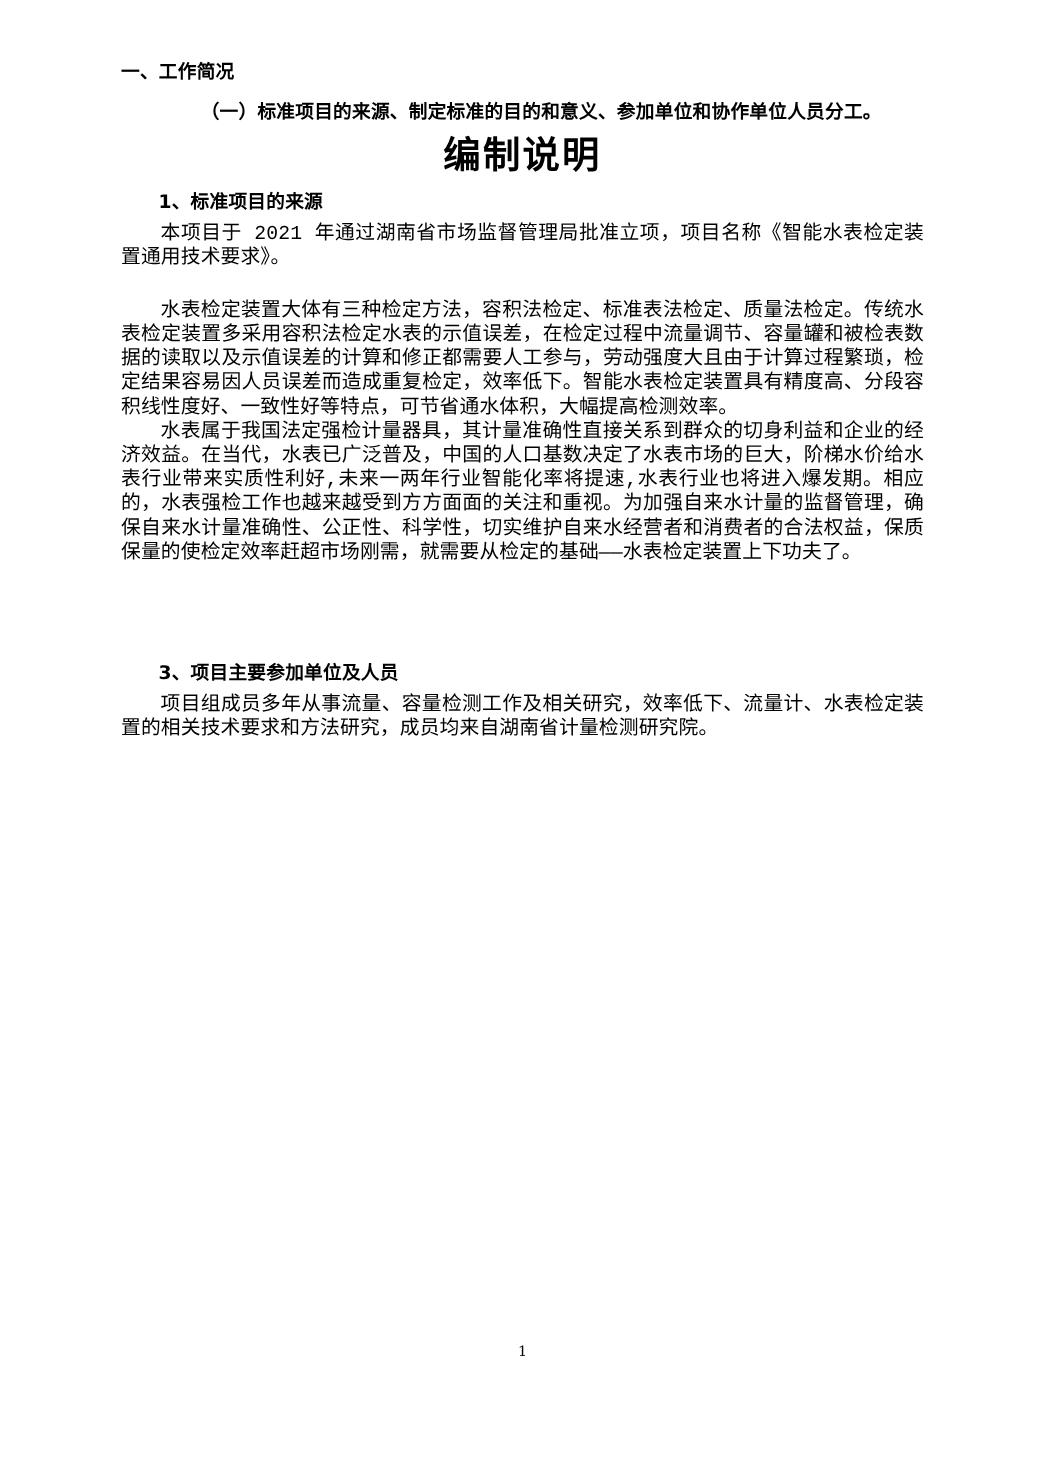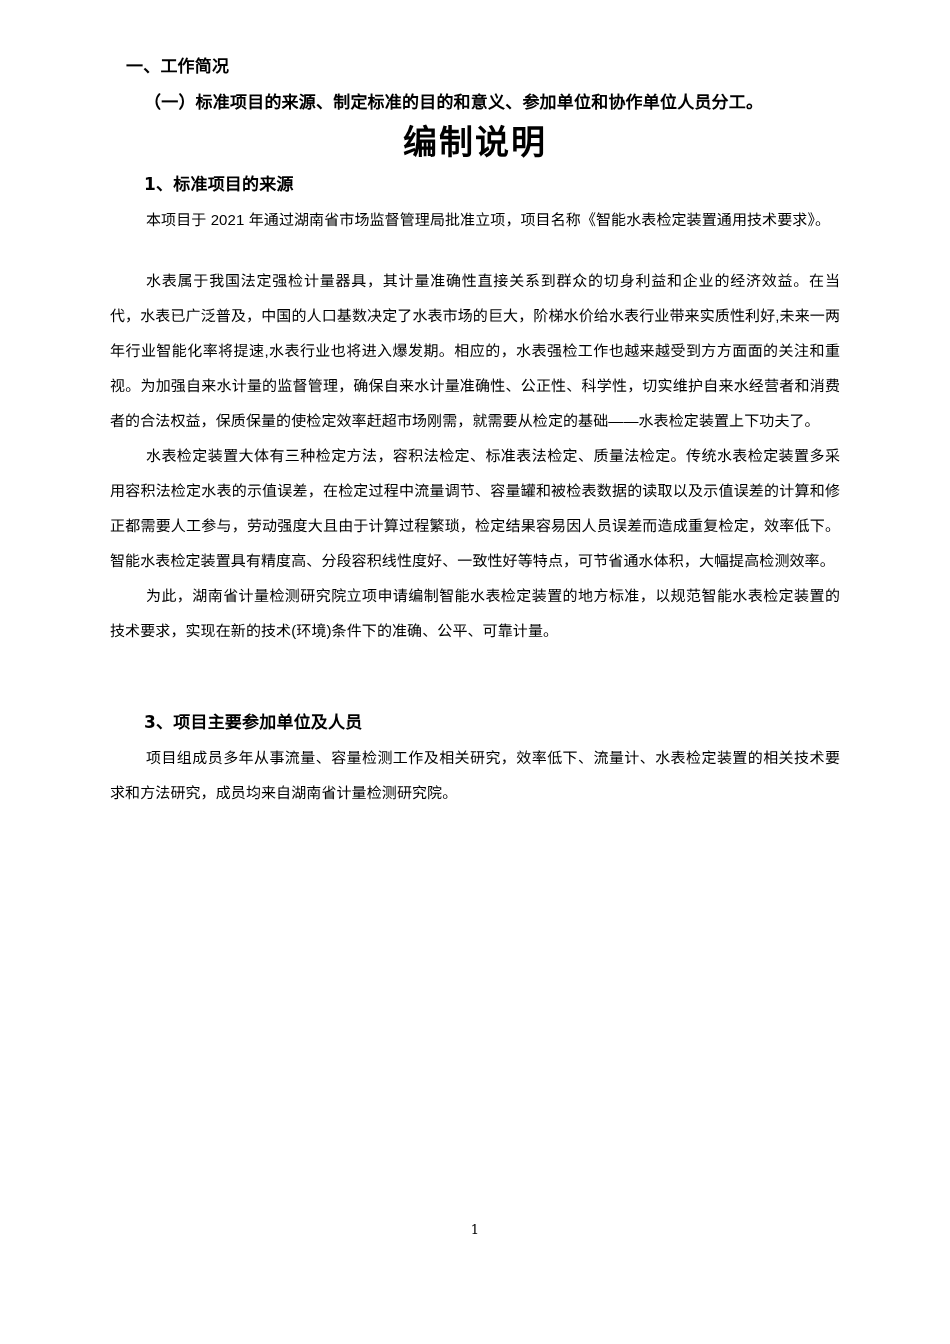--- a/index.html
+++ b/index.html
@@ -46,38 +46,38 @@
   .h-level3 {
     font-family: "DejaVu Sans", "Liberation Sans", sans-serif;
     font-weight: 700;
     font-size: 17px;
     line-height: 36px;
     margin: 0;
     letter-spacing: 0.2px;
   }
   .h-level1 {
     margin-top: 48px;
-    margin-left: 16px;
   }
   .h-level2 {
     text-indent: 34px;
+    text-align: center;
   }
   .h-level3 {
     text-indent: 34px;
     margin-top: 20px;
   }
   .h-level3.tight {
-    margin-top: 12px;
+    margin-top: 36px;
   }
 
   
   .para {
-    font-family: Liberation Sans, sans-serif;
-    font-size: 15px;
-    line-height: 35px;
+    font-family: Liberation Mono, monospace;
+    font-size: 18px;
+    line-height: 22px;
     margin: 0;
     text-align: justify;
     text-justify: inter-ideograph;
     text-indent: 36px;
     letter-spacing: 0.1px;
   }
   .spacer-md { height: 26px; }
   .spacer-lg { height: 44px; }
 
   
@@ -107,25 +107,24 @@
 
     <div class="spacer-md"></div>
 
     <div class="h-level3">1、标准项目的来源</div>
 
     <p class="para">本项目于 2021 年通过湖南省市场监督管理局批准立项，项目名称《智能水表检定装置通用技术要求》。</p>
 
     <div class="spacer-md"></div>
 
 
+    <p class="para">水表检定装置大体有三种检定方法，容积法检定、标准表法检定、质量法检定。传统水表检定装置多采用容积法检定水表的示值误差，在检定过程中流量调节、容量罐和被检表数据的读取以及示值误差的计算和修正都需要人工参与，劳动强度大且由于计算过程繁琐，检定结果容易因人员误差而造成重复检定，效率低下。智能水表检定装置具有精度高、分段容积线性度好、一致性好等特点，可节省通水体积，大幅提高检测效率。</p>
+
     <p class="para">水表属于我国法定强检计量器具，其计量准确性直接关系到群众的切身利益和企业的经济效益。在当代，水表已广泛普及，中国的人口基数决定了水表市场的巨大，阶梯水价给水表行业带来实质性利好,未来一两年行业智能化率将提速,水表行业也将进入爆发期。相应的，水表强检工作也越来越受到方方面面的关注和重视。为加强自来水计量的监督管理，确保自来水计量准确性、公正性、科学性，切实维护自来水经营者和消费者的合法权益，保质保量的使检定效率赶超市场刚需，就需要从检定的基础——水表检定装置上下功夫了。</p>
 
-    <p class="para">水表检定装置大体有三种检定方法，容积法检定、标准表法检定、质量法检定。传统水表检定装置多采用容积法检定水表的示值误差，在检定过程中流量调节、容量罐和被检表数据的读取以及示值误差的计算和修正都需要人工参与，劳动强度大且由于计算过程繁琐，检定结果容易因人员误差而造成重复检定，效率低下。智能水表检定装置具有精度高、分段容积线性度好、一致性好等特点，可节省通水体积，大幅提高检测效率。</p>
-
-    <p class="para">为此，湖南省计量检测研究院立项申请编制智能水表检定装置的地方标准，以规范智能水表检定装置的技术要求，实现在新的技术(环境)条件下的准确、公平、可靠计量。</p>
 
     <div class="spacer-lg"></div>
 
     <div class="h-level3 tight">3、项目主要参加单位及人员</div>
 
     <p class="para">项目组成员多年从事流量、容量检测工作及相关研究，效率低下、流量计、水表检定装置的相关技术要求和方法研究，成员均来自湖南省计量检测研究院。</p>
 
   </div>
 
   <div class="page-number">1</div>

